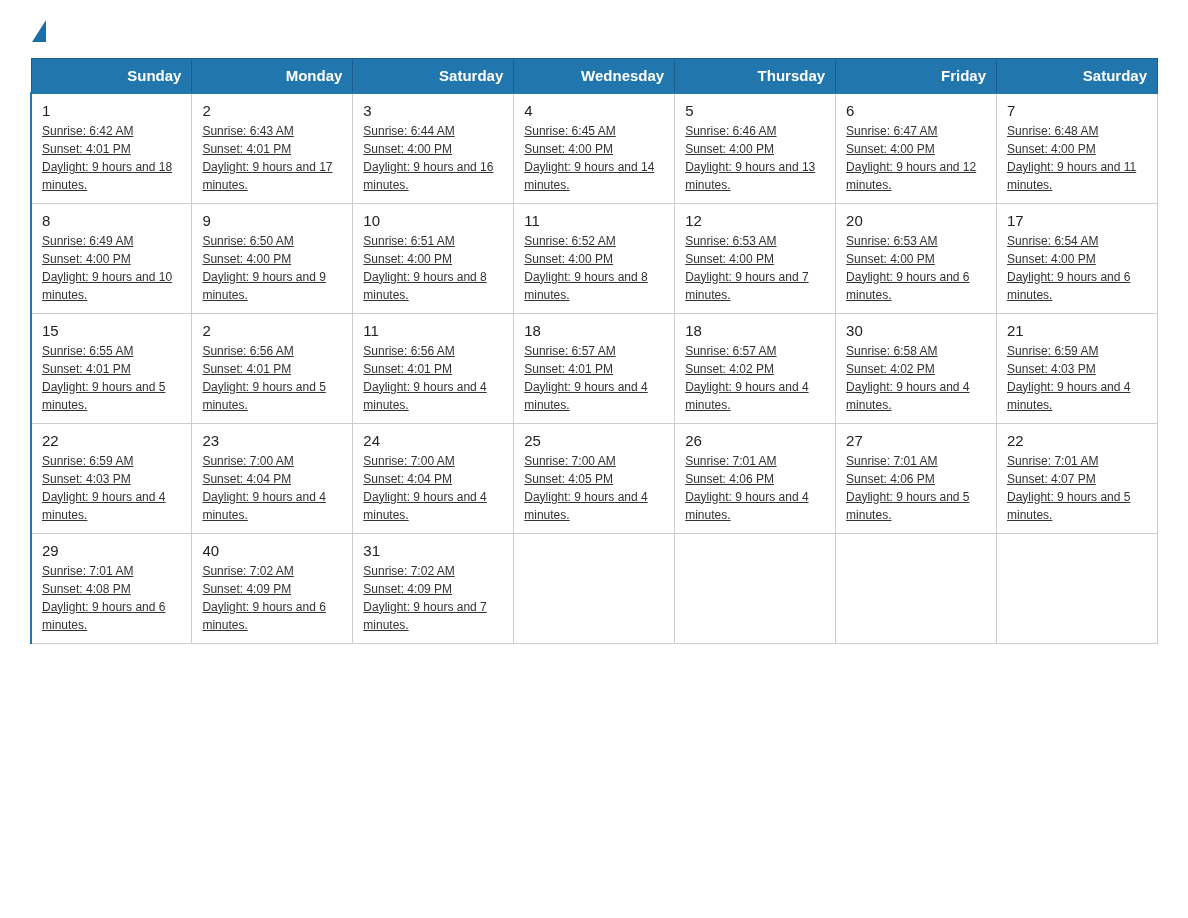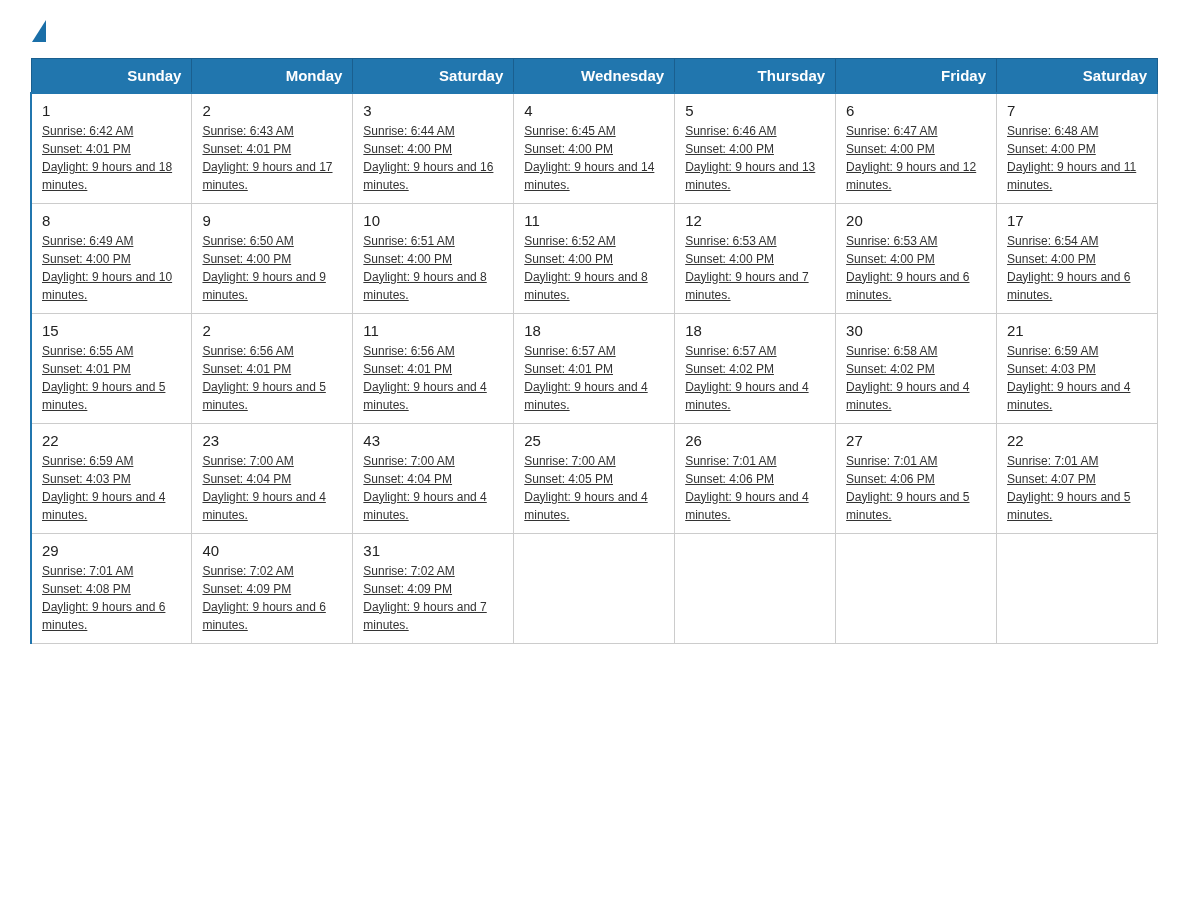--- a/index.html
+++ b/index.html
@@ -233,21 +233,21 @@
       <tr>
         <td>
           <span class="day-num">22</span>
           <div class="day-info">Sunrise: 6:59 AM<br>Sunset: 4:03 PM<br>Daylight: 9 hours and 4 minutes.</div>
         </td>
         <td>
           <span class="day-num">23</span>
           <div class="day-info">Sunrise: 7:00 AM<br>Sunset: 4:04 PM<br>Daylight: 9 hours and 4 minutes.</div>
         </td>
         <td>
-          <span class="day-num">43</span>
+          <span class="day-num">24</span>
           <div class="day-info">Sunrise: 7:00 AM<br>Sunset: 4:04 PM<br>Daylight: 9 hours and 4 minutes.</div>
         </td>
         <td>
           <span class="day-num">25</span>
           <div class="day-info">Sunrise: 7:00 AM<br>Sunset: 4:05 PM<br>Daylight: 9 hours and 4 minutes.</div>
         </td>
         <td>
           <span class="day-num">26</span>
           <div class="day-info">Sunrise: 7:01 AM<br>Sunset: 4:06 PM<br>Daylight: 9 hours and 4 minutes.</div>
         </td>

